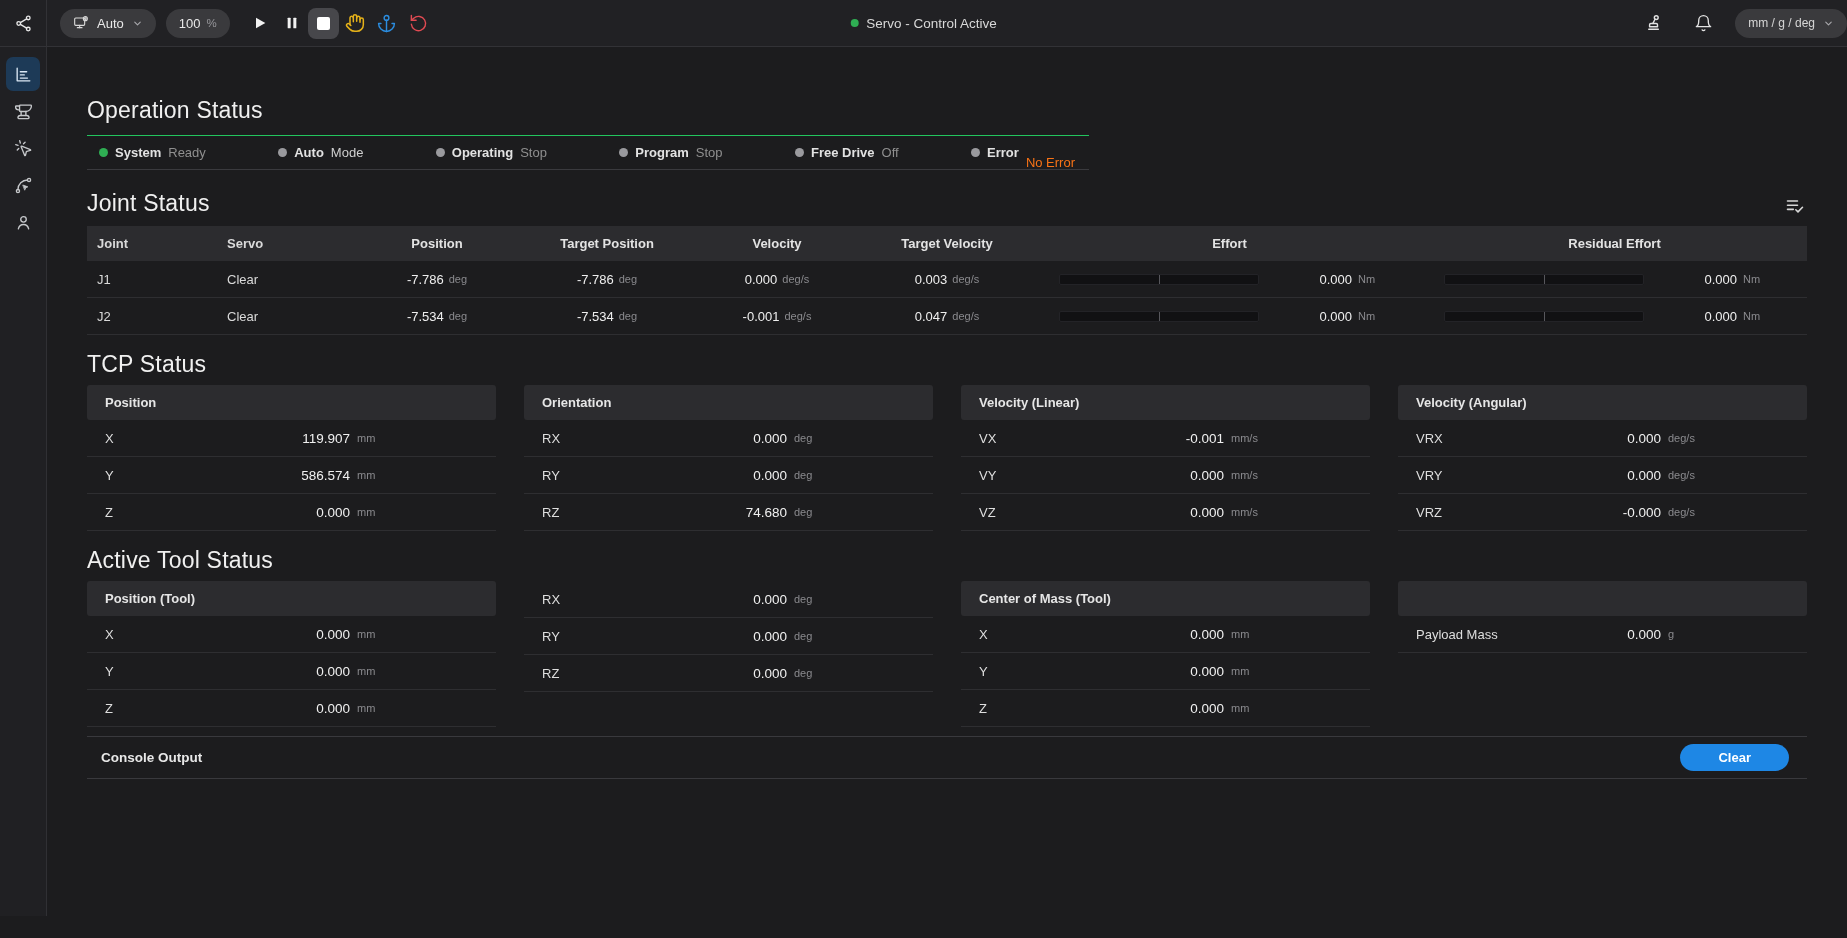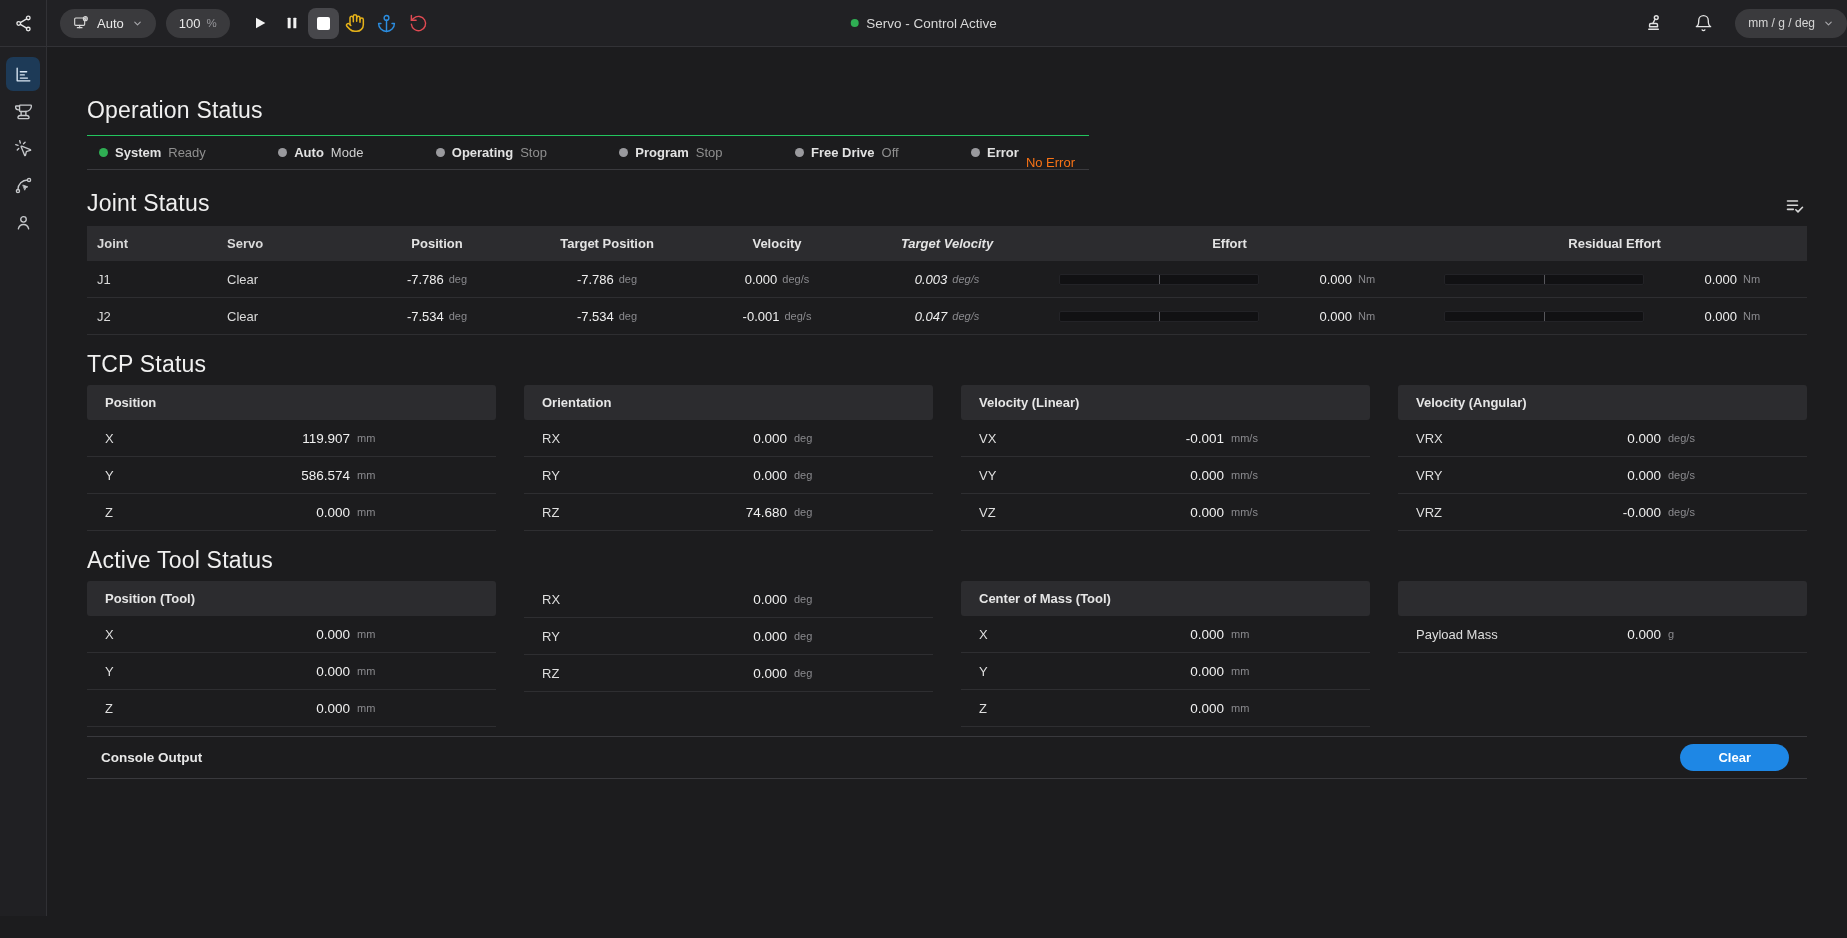--- a/index.html
+++ b/index.html
@@ -56,21 +56,21 @@
   
   .heading-row { margin-top:18px; display:flex; align-items:flex-end; justify-content:space-between; }
   .icon-btn { background:none; border:none; color:#d8d8d8; cursor:pointer; padding:2px; }
   .jtable { margin-top:8px; }
   .t-head, .t-row { display:flex; align-items:center; }
   .t-head { height:35px; background:#2c2c2f; border-radius:0; font-size:13px; font-weight:700; color:#e3e3e3; }
   .t-row { height:37px; border-bottom:1px solid #2e2e31; font-size:13px; }
   .c-joint { width:140px; padding-left:10px; color:#dadada; }
   .c-servo { width:130px; color:#dadada; }
   .c-num { display:flex; align-items:center; justify-content:center; gap:5px; }
-  .c-p  { width:160px; } .c-tp { width:180px; } .c-v { width:160px; } .c-tv { width:180px;font-style:italic; }
+  .c-p  { width:160px; } .c-tp { width:180px; } .c-v { width:160px; } .c-tv { width:180px; }
   .c-eff { flex:1; display:flex; align-items:center; padding:0 34px 0 22px; }
   .c-eff-h { flex:1; text-align:center; }
   .v { color:#efefef; }
   .u { color:#8a8a8e; font-size:11px; }
   .gauge { width:200px; height:11px; background:#111113; border:1px solid #232327; border-radius:2px;
            position:relative; flex:none; }
   .gauge .tick { position:absolute; left:50%; top:0; bottom:0; width:1px; background:#57575c; }
   .gauge .fill { position:absolute; top:0; bottom:0; left:50%; background:#4a90d9; }
   .c-eff .v { margin-left:auto; }
   .c-eff .u { width:30px; margin-left:6px; }

